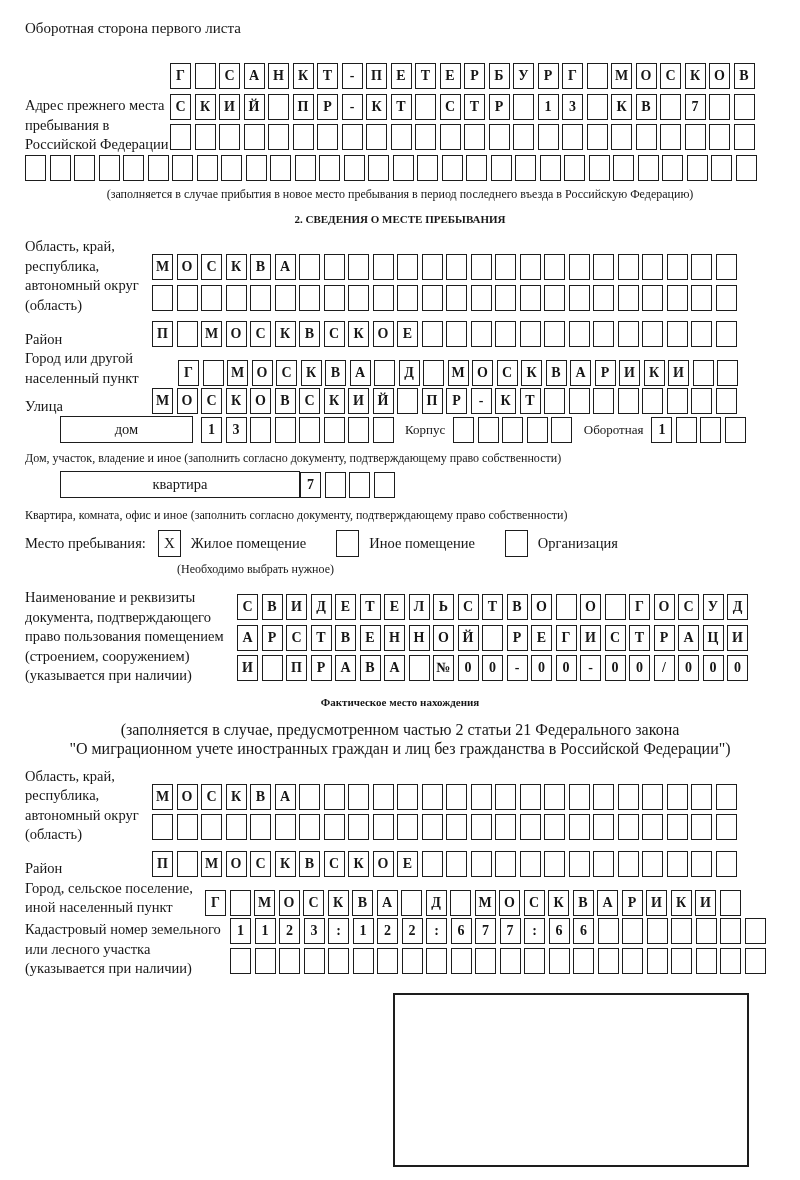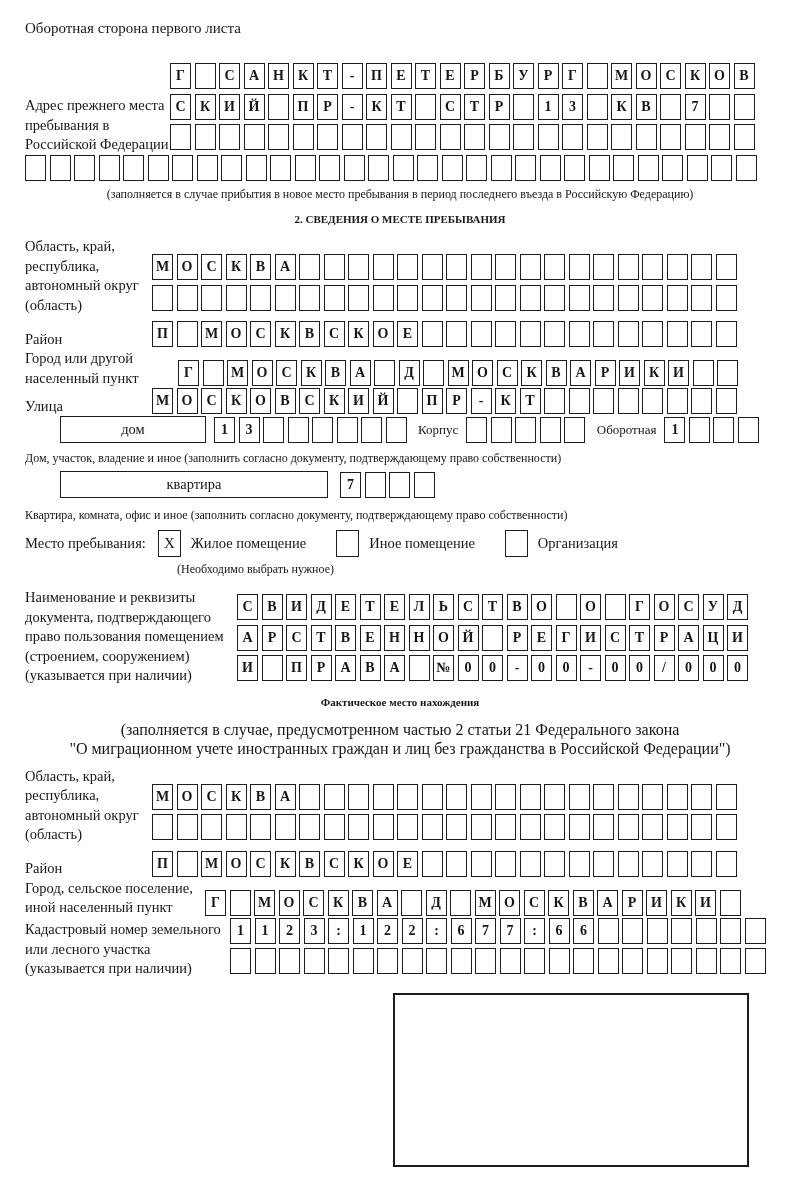--- a/index.html
+++ b/index.html
@@ -35,22 +35,22 @@
   .center { text-align:center; }
 
   .sec-title { text-align:center; font-weight:bold; font-size:11px; margin:10px 0 12px 0; }
 
   .hrow { display:flex; align-items:center; }
   .widebox {
     box-sizing:border-box; border:1.8px solid #1d1d1d; height:27px;
     display:flex; align-items:center; justify-content:center;
     font-size:14.5px; flex-shrink:0;
   }
-  .dom-box { width:146px; margin-left:35px; margin-right:8px; }
-  .kv-box  { width:268px; margin-left:35px; margin-right:12px; }
+  .dom-box { width:133px; margin-left:35px; margin-right:8px; }
+  .kv-box  { width:240px; margin-left:35px; margin-right:0; }
   .inline-label { font-size:13px; margin:0 8px; white-space:nowrap; }
   .cellrow.inline { margin-bottom:0; }
 
   .checkbox {
     box-sizing:border-box; width:23px; height:27px; border:1.8px solid #1d1d1d;
     display:inline-flex; align-items:center; justify-content:center;
     font-size:15px; flex-shrink:0; margin:0 10px 0 12px;
   }
   .opt-label { font-size:14.5px; white-space:nowrap; margin-right:18px; }
   .note-center { margin:3px 0 10px 152px; }

